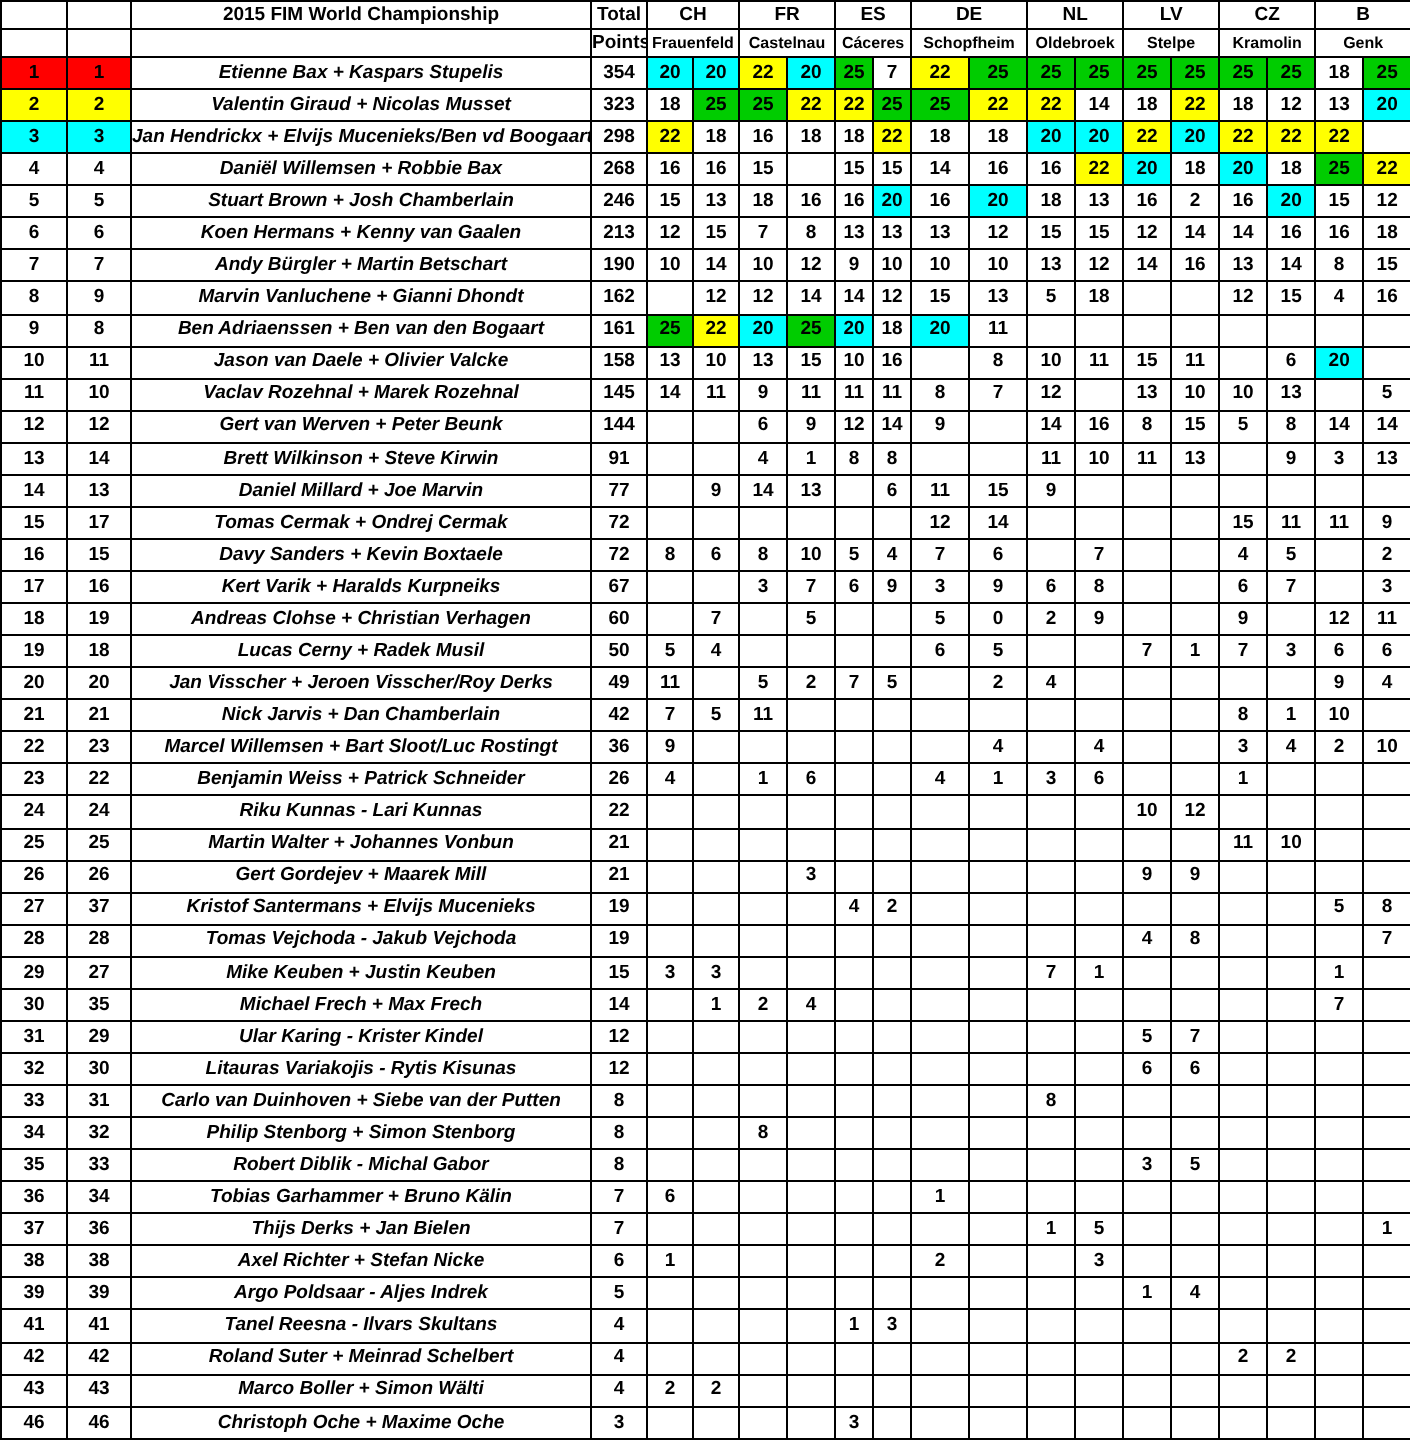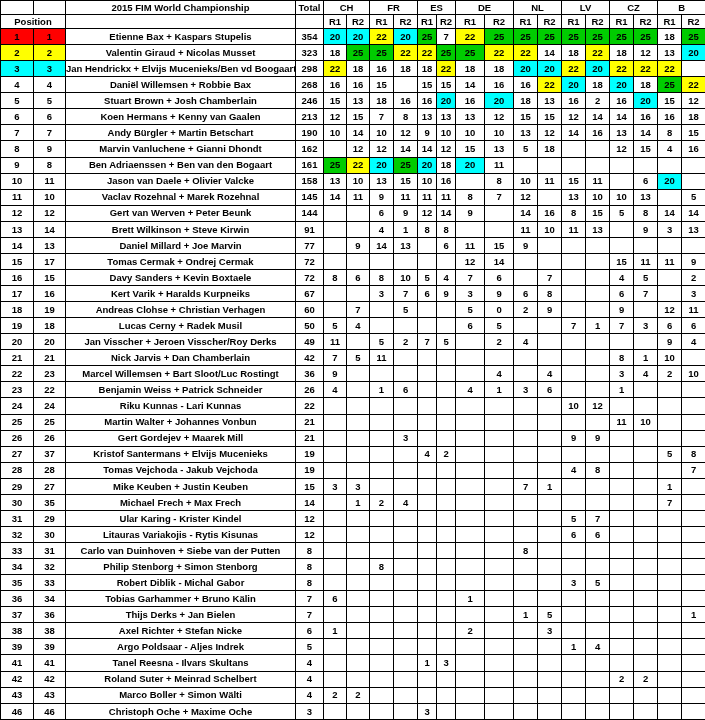--- a/index.html
+++ b/index.html
@@ -3,21 +3,21 @@
 <meta charset="utf-8">
 <style>
   html,body{margin:0;padding:0;background:#fff;}
   .wrap{width:705px;height:720px;overflow:hidden;background:#fff;}
   table{border-collapse:collapse;table-layout:fixed;width:705px;height:720px;
         font-family:"Liberation Sans",sans-serif;font-weight:bold;color:#000;}
   td{border:1px solid #000;text-align:center;vertical-align:middle;padding:0;
      font-size:9.5px;line-height:1;overflow:hidden;white-space:nowrap;height:13px;}
   td.title{font-size:9.5px;}
   td.venue{font-size:8px;}
-  td.rname{font-size:9.5px;}
+  td.rname{font-size:9.5px;font-style:italic;}
   td.g{background:#00cc00;}
   td.y{background:#ffff00;}
   td.c{background:#00ffff;}
   td.r{background:#ff0000;}
 </style>
 </head>
 <body>
 
 <div class="wrap">
   <table id="tbl">
@@ -52,39 +52,32 @@
           <td colspan="2">CH</td>
           <td colspan="2">FR</td>
           <td colspan="2">ES</td>
           <td colspan="2">DE</td>
           <td colspan="2">NL</td>
           <td colspan="2">LV</td>
           <td colspan="2">CZ</td>
           <td colspan="2">B</td>
         </tr>
         <tr>
-          <td colspan="2">Position</td>
-          <td></td>
-          <td></td>
-          <td>R1</td>
-          <td>R2</td>
-          <td>R1</td>
-          <td>R2</td>
-          <td>R1</td>
-          <td>R2</td>
-          <td>R1</td>
-          <td>R2</td>
-          <td>R1</td>
-          <td>R2</td>
-          <td>R1</td>
-          <td>R2</td>
-          <td>R1</td>
-          <td>R2</td>
-          <td>R1</td>
-          <td>R2</td>
+          <td></td>
+          <td></td>
+          <td></td>
+          <td>Points</td>
+          <td class="venue" colspan="2">Frauenfeld</td>
+          <td class="venue" colspan="2">Castelnau</td>
+          <td class="venue" colspan="2">Cáceres</td>
+          <td class="venue" colspan="2">Schopfheim</td>
+          <td class="venue" colspan="2">Oldebroek</td>
+          <td class="venue" colspan="2">Stelpe</td>
+          <td class="venue" colspan="2">Kramolin</td>
+          <td class="venue" colspan="2">Genk</td>
         </tr>
       </thead>
     <tbody id="tbody">
         <tr>
           <td class="r">1</td>
           <td class="r">1</td>
           <td class="rname">Etienne Bax + Kaspars Stupelis</td>
           <td>354</td>
           <td class="c">20</td>
           <td class="c">20</td>

